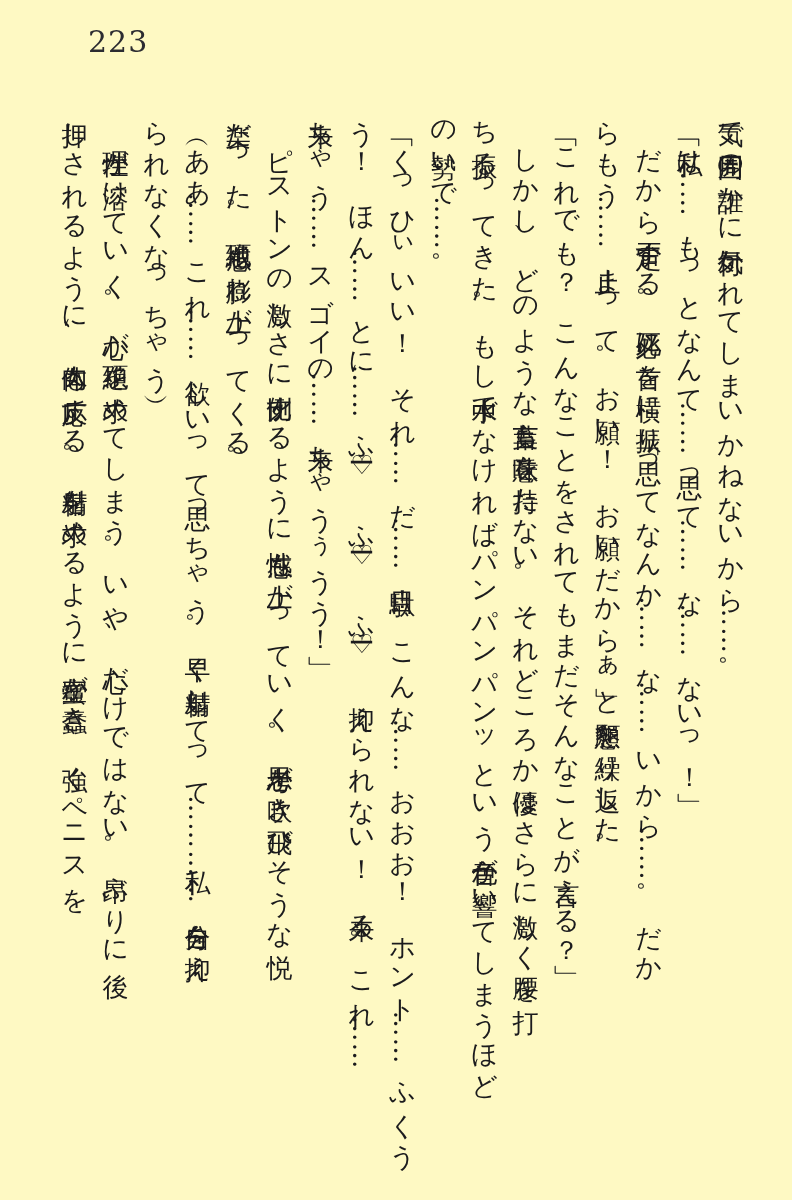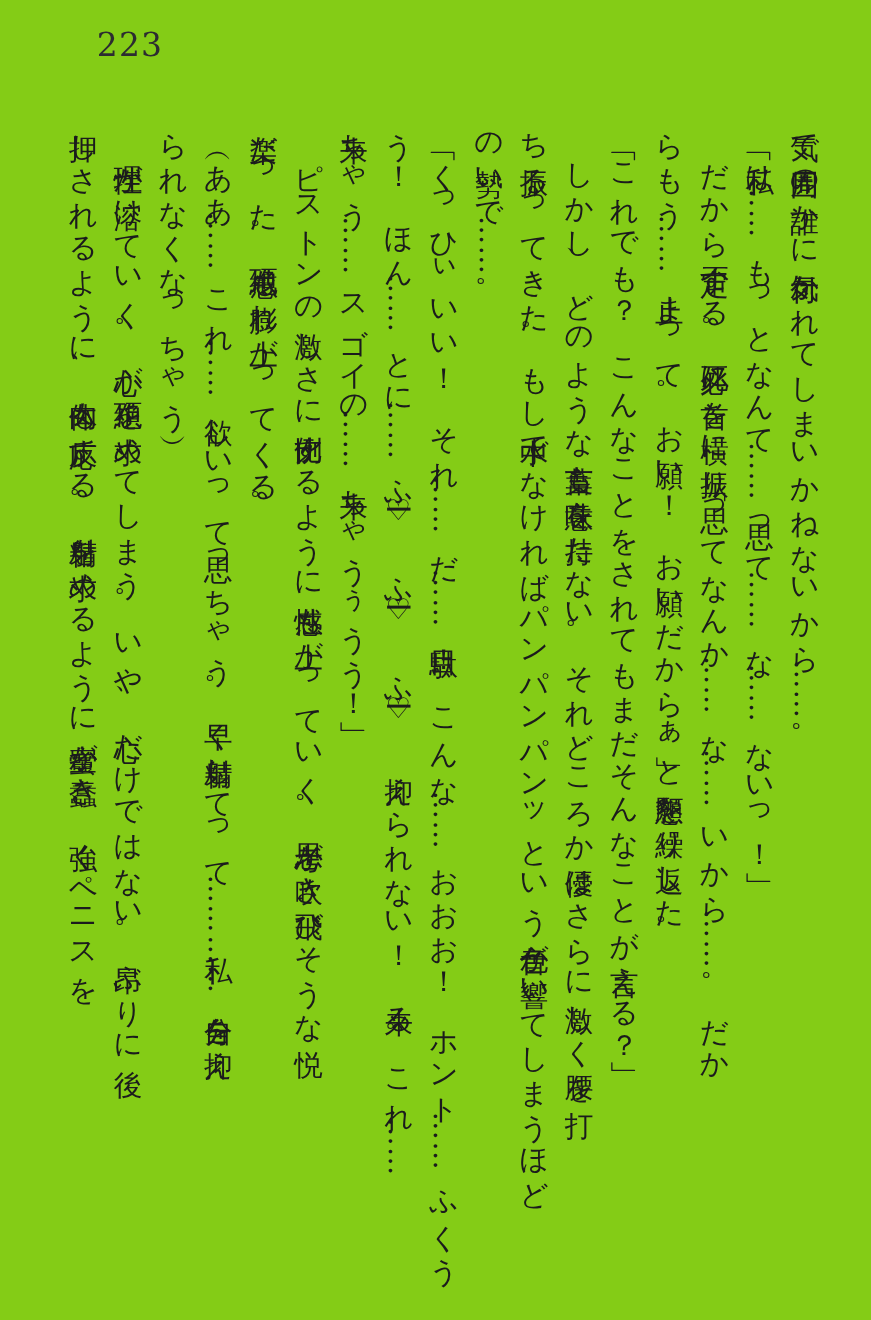--- a/index.html
+++ b/index.html
@@ -7,21 +7,21 @@
     padding: 0;
     width: 792px;
     height: 1200px;
     background: #fdfdfd;
     overflow: hidden;
   }
   .page {
     position: relative;
     width: 792px;
     height: 1200px;
-    background: #84cc16;
+    background: #fef9c3;
     font-family: "DejaVu Serif", "Liberation Serif", serif;
   }
   .page-number {
     position: absolute;
     left: 88px;
     top: 24px;
     font-size: 30px;
     letter-spacing: 1px;
     color: #2c2c31;
     font-family: "DejaVu Serif", "Liberation Serif", serif;

